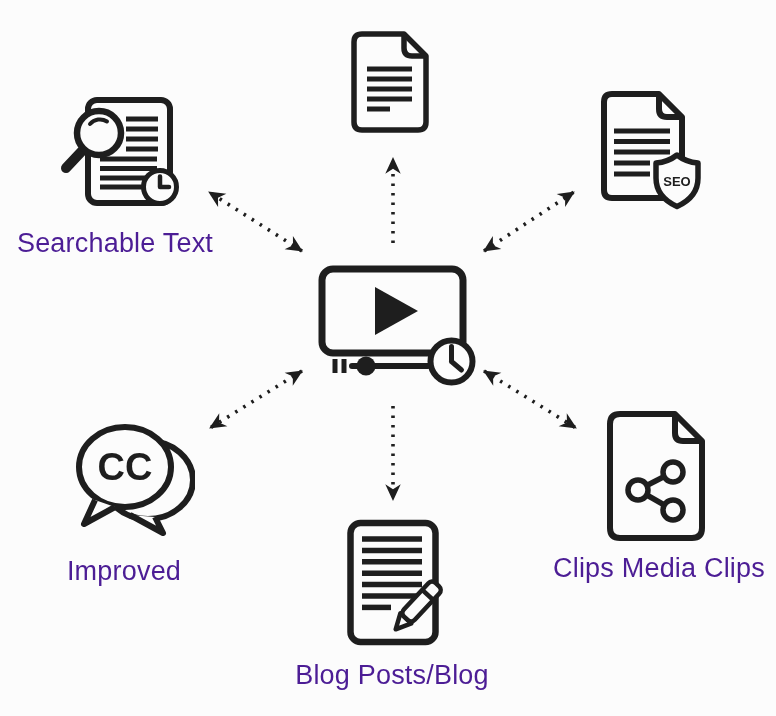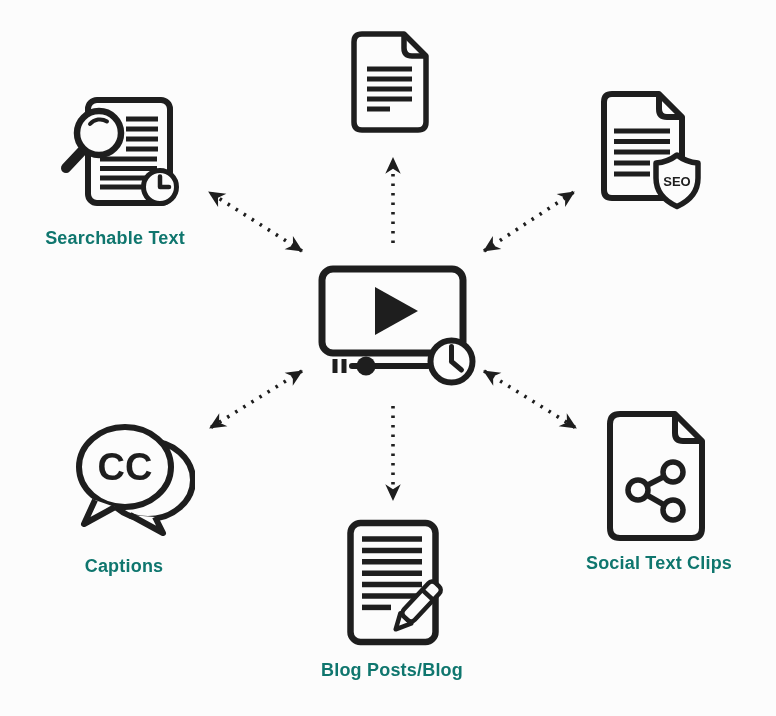--- a/index.html
+++ b/index.html
@@ -10,23 +10,23 @@
     overflow:hidden;
   }
   .stage{
     position:relative;width:776px;height:559px;background:#fcfcfc;
   }
   .icon-svg{position:absolute;}
   .node-label{
     position:absolute;
     transform:translateX(-50%);
     white-space:nowrap;
-    font-weight:700;
-    font-size:18px;
-    color:#0f766e;
+    font-weight:400;
+    font-size:27px;
+    color:#4c1d95;
     letter-spacing:0.2px;
   }
   .arrow-layer{position:absolute;left:0;top:0;}
   svg .ink-stroke{stroke:#1e1e1e;fill:none;}
   svg .ink-fill{fill:#1e1e1e;stroke:none;}
   svg .bg-fill{fill:#fcfcfc;}
   svg text{font-family:"Liberation Sans", sans-serif;font-weight:700;fill:#1e1e1e;}
 </style>
 </head>
 <body>
@@ -136,17 +136,17 @@
     <g class="ink-stroke" stroke-width="5.5">
       <path d="M38,82 L73,64"></path>
         <path d="M38,82 L73,102"></path>
     </g>
     <circle class="ink-stroke bg-fill" cx="38" cy="82" r="10" stroke-width="5.5"></circle>
     <circle class="ink-stroke bg-fill" cx="73" cy="64" r="10" stroke-width="5.5"></circle>
     <circle class="ink-stroke bg-fill" cx="73" cy="102" r="10" stroke-width="5.5"></circle>
   </svg>
 
   <div class="node-label" style="left:115px;top:228px;">Searchable Text</div>
-  <div class="node-label" style="left:124px;top:556px;">Captions</div>
+  <div class="node-label" style="left:124px;top:556px;">Improved</div>
   <div class="node-label" style="left:392px;top:660px;">Blog Posts/Blog</div>
-  <div class="node-label" style="left:659px;top:553px;">Social Text Clips</div>
+  <div class="node-label" style="left:659px;top:553px;">Clips Media Clips</div>
 
 </div>
 
 </body></html>

